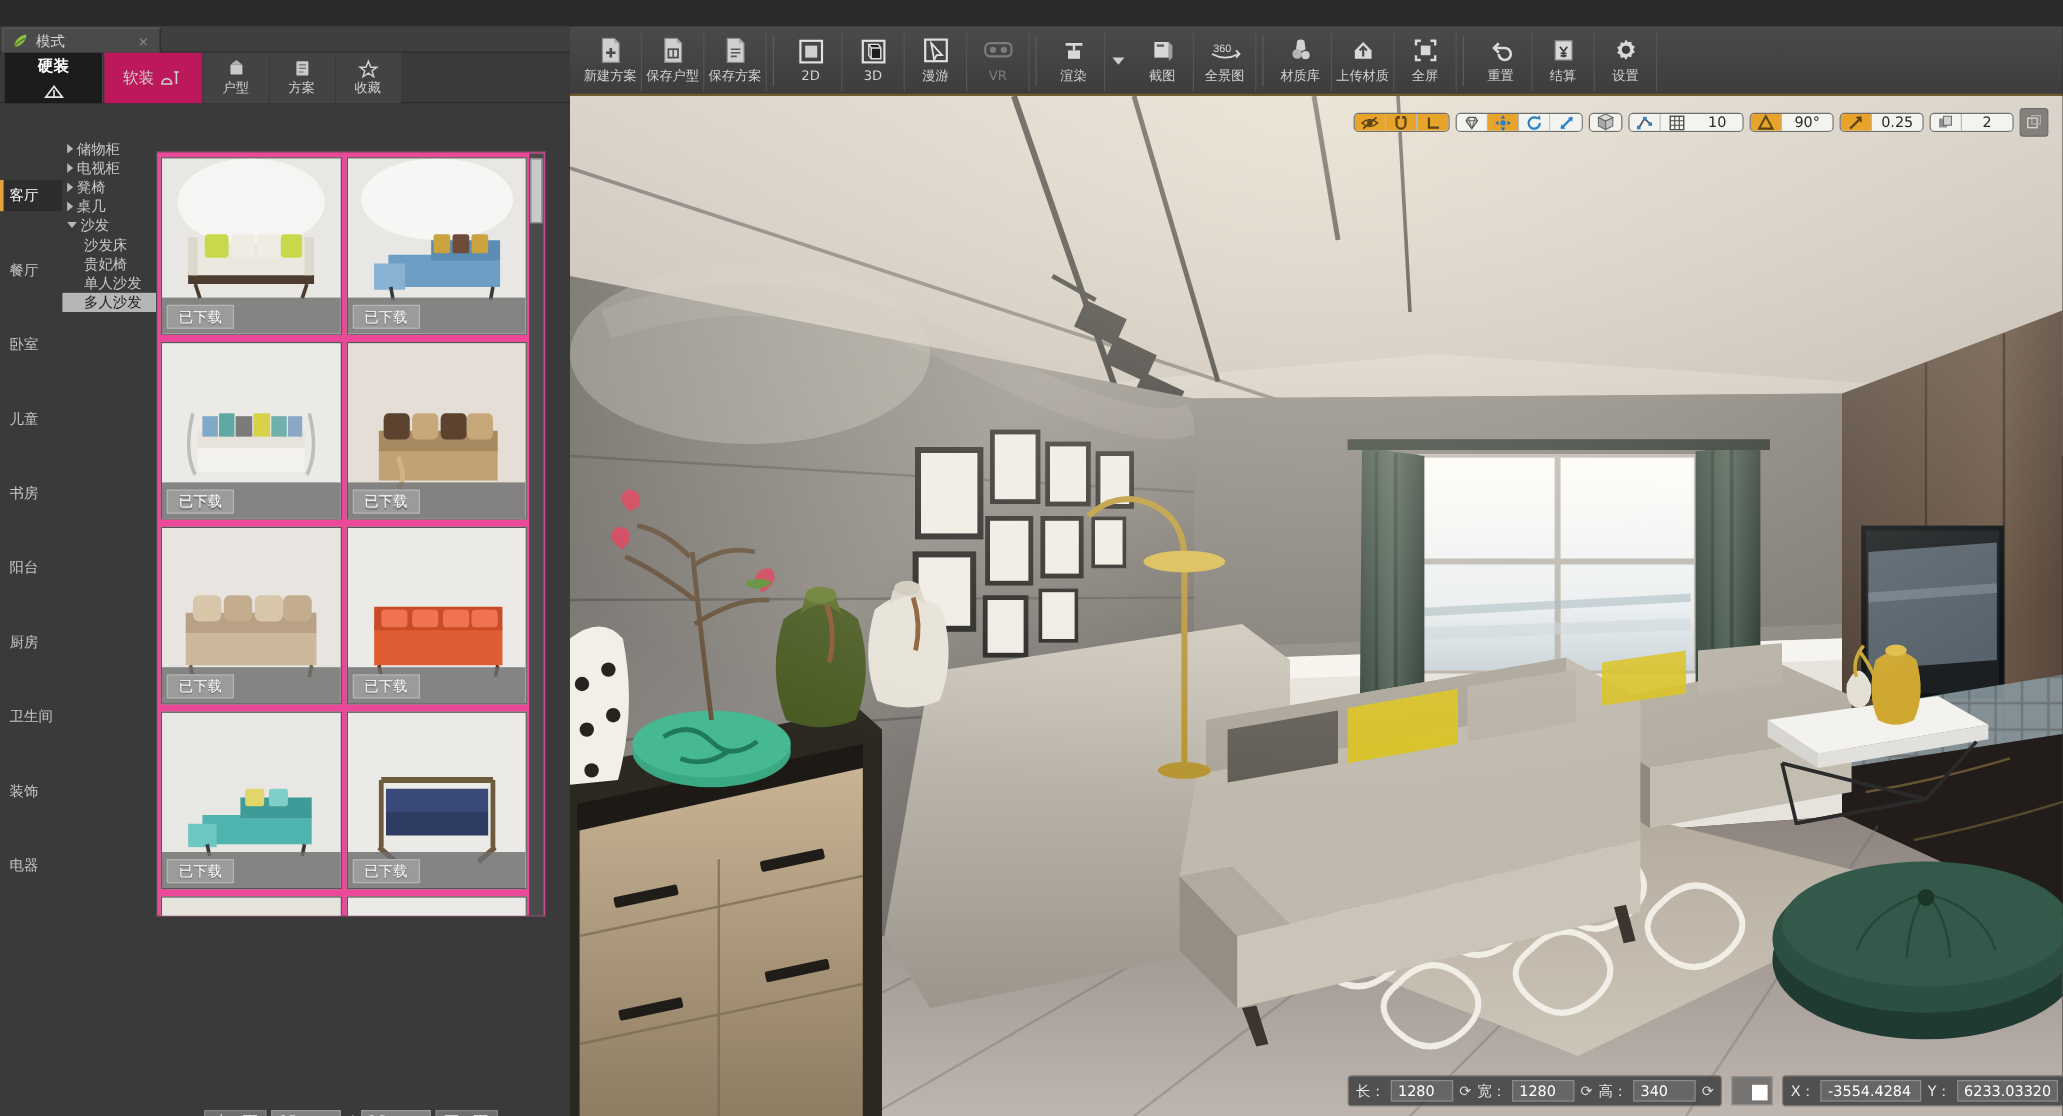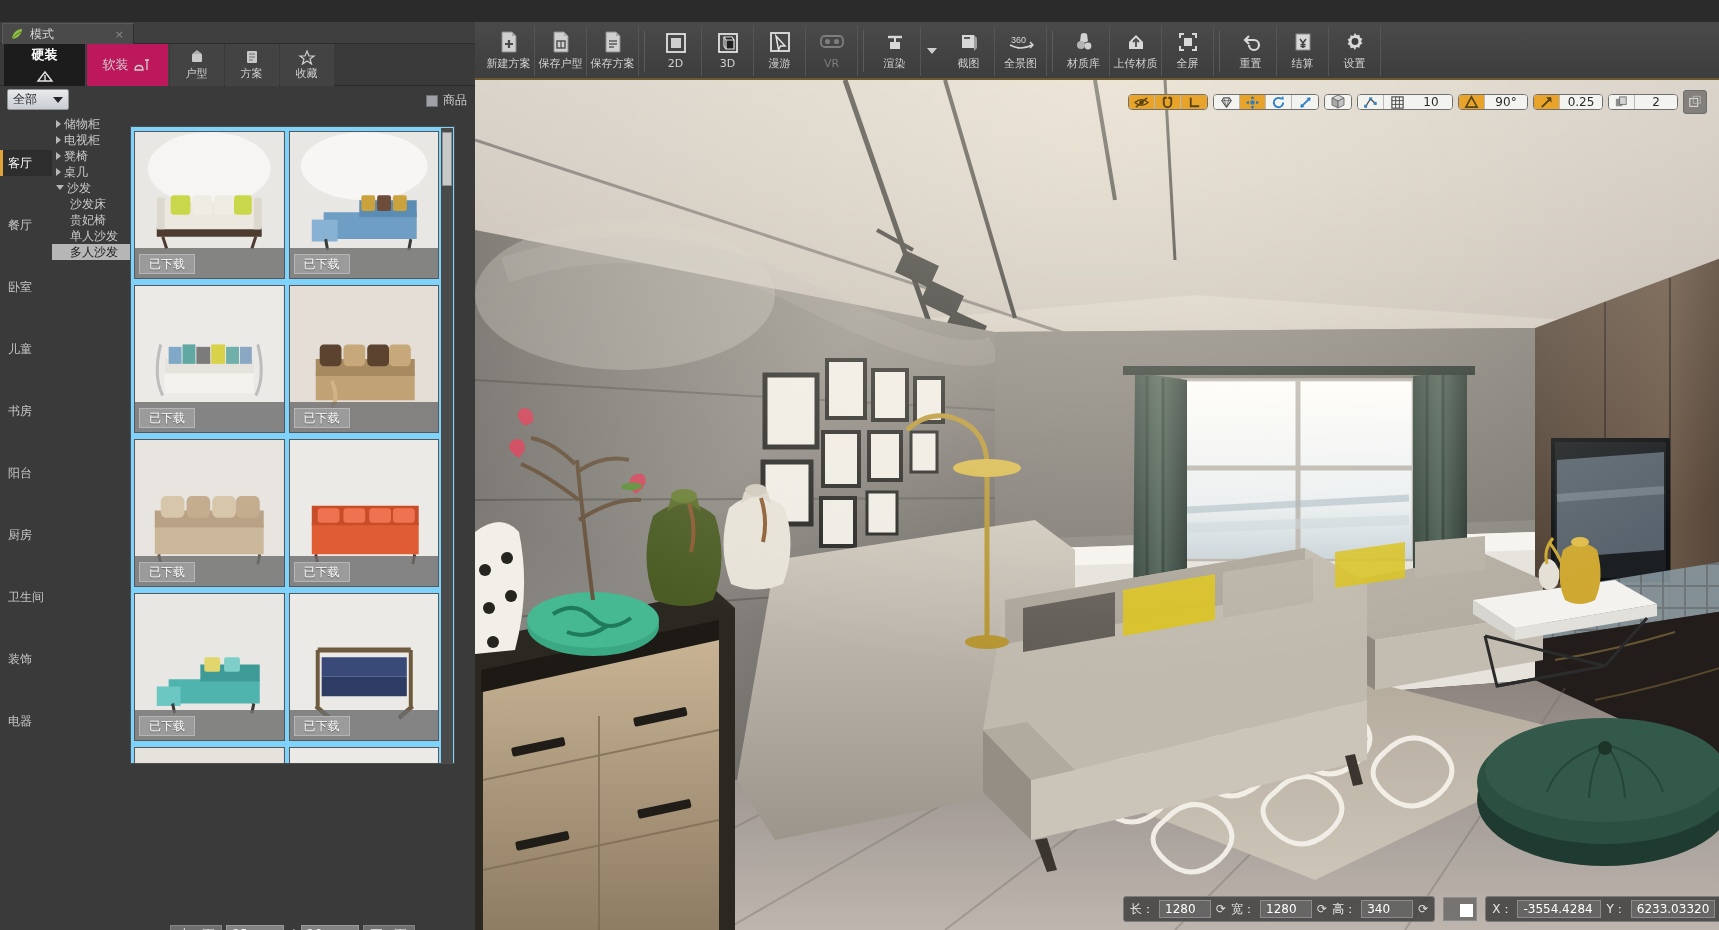--- a/index.html
+++ b/index.html
@@ -142,21 +142,21 @@
   .tree-node.expanded .tri {
     border-left: 4px solid transparent; border-right: 4px solid transparent;
     border-top: 5px solid #b8b8b8; margin-top: 2px;
   }
   .tree-node.child { padding-left: 18px; }
   .tree-node.child.sel { background: #b6b6b6; color: #1d1d1d; }
 
   
   .grid-wrap {
     position: absolute; left: 130px; top: 104px; width: 325px; height: 638px;
-    background: #7dd3fc; border: 1px solid #4d4d4d;
+    background: #ec4899; border: 1px solid #4d4d4d;
     overflow: hidden;
     padding-left: 14px;
   }
   .grid {
     position: absolute; left: 0; top: 2px; width: 311px;
     display: grid; grid-template-columns: 1fr 1fr; gap: 6px 4px; padding: 2px 3px;
   }
   .card {
     position: relative; height: 148px; background: #d8d8d8;
     border: 1px solid #575757; overflow: hidden;
@@ -332,30 +332,20 @@
         <span>方案</span>
       </div>
       <div class="cat-tab narrow inactive-light" style="left:280px;width:54px">
         <svg width="18" height="16" viewBox="0 0 18 16">
             <path d="M9 2 L11 7 L16 7 L12 10 L13.5 15 L9 12 L4.5 15 L6 10 L2 7 L7 7 Z" fill="none" stroke="#cfcfcf" stroke-width="1.2"></path>
           </svg>
         <span>收藏</span>
       </div>
     </div>
 
-    <div class="filter-row">
-      <div class="dropdown">
-        <span>全部</span>
-        <span class="caret"></span>
-      </div>
-      <div class="goods-check">
-        <span class="box"></span>
-        <span class="lbl">商品</span>
-      </div>
-    </div>
 
     <div class="cat-list" id="catList">
         <div class="cat-item active">
           <span>客厅</span>
         </div>
         <div class="cat-item">
           <span>餐厅</span>
         </div>
         <div class="cat-item">
           <span>卧室</span>

